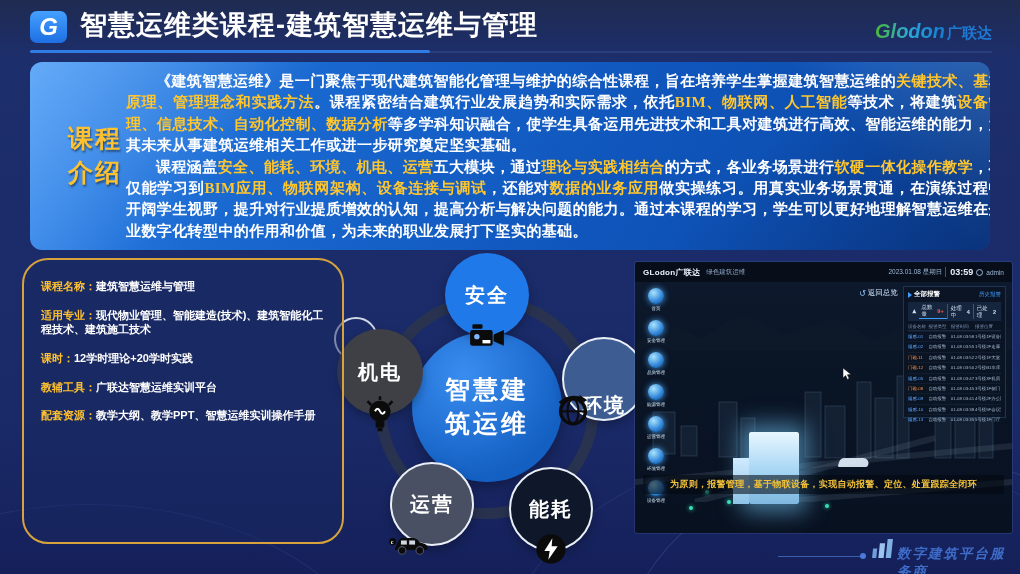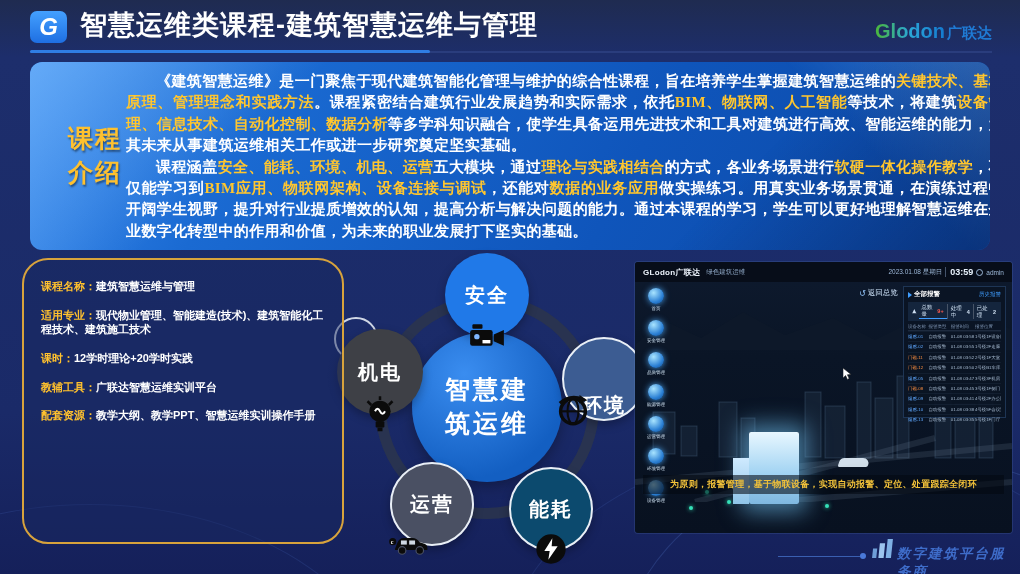--- a/index.html
+++ b/index.html
@@ -14,21 +14,21 @@
   .wave-a { right:-160px; bottom:-300px; width:560px; height:420px; }
   .wave-b { right:-120px; bottom:-330px; width:640px; height:460px; border-color:rgba(95,135,225,.14); }
   .wave-c { left:-220px; bottom:-360px; width:620px; height:430px; border-color:rgba(95,135,225,.15); }
 
   
   .logo-badge { position:absolute; left:30px; top:11px; width:37px; height:32px;
     background:linear-gradient(180deg,#44a0ff,#1e6fe2); border-radius:7px;
     color:#fff; font-weight:bold; font-style:italic; font-size:24px; text-align:center; line-height:31px; }
   .page-title { position:absolute; left:80px; top:7px; font-size:27px; font-weight:bold; color:#ffffff; letter-spacing:1px; }
   .brand { position:absolute; right:28px; top:20px; white-space:nowrap; }
-  .brand-en { font-size:20px; font-weight:800; letter-spacing:0;
+  .brand-en { font-size:20px; font-weight:800; font-style:italic; letter-spacing:0;
     background:linear-gradient(90deg,#4cb838 0%,#2aa7d8 50%,#1479d0 100%);
     -webkit-background-clip:text; background-clip:text; color:transparent; }
   .brand-cn { font-size:15px; font-weight:bold; color:#1f7ad4; margin-left:2px; }
   .rule-dark { position:absolute; top:51px; left:30px; right:28px; height:2px; background:#2a3d7d; }
   .rule-bright { position:absolute; top:50px; left:30px; width:400px; height:3px; background:#2f7de4; border-radius:2px; }
 
   
   .intro { position:absolute; left:30px; top:62px; width:960px; height:188px; border-radius:12px;
     background:linear-gradient(118deg,#3c8cf0 0%,#1a6ad2 24%,#0f55bb 62%,#0c49a6 100%); overflow:hidden; }
   .intro::before { content:""; position:absolute; inset:0; border-radius:12px;
@@ -229,21 +229,21 @@
             <circle cx="13" cy="14" r="9.5" stroke-width="2.6"></circle>
             <ellipse cx="13" cy="14" rx="4.2" ry="9.5" stroke-width="1.6"></ellipse>
             <line x1="3.5" y1="14" x2="22.5" y2="14" stroke-width="1.6"></line>
             <path d="M3,8 Q11,1 20,5" stroke-width="2.8"></path>
           </g>
           <polygon points="18,1.5 24,5.5 17.5,8" fill="#0b0b0b"></polygon>
         </svg>
     </span>
   </div>
 
-  <div class="node node-energy" style="background: #0c4a6e;">
+  <div class="node node-energy" style="background: #0f172a;">
     <span>能耗</span>
     <span class="node-icon icon-bolt">
       <svg width="32" height="32" viewBox="0 0 24 24">
           <circle cx="12" cy="12" r="11" fill="#0b0b0b"></circle>
           <polygon points="13,4 7,13.5 11,13.5 10,20 17,10 12.5,10" fill="#fff"></polygon>
         </svg>
     </span>
   </div>
 
   <div class="node node-ops" style="background: rgb(74, 80, 99);">

